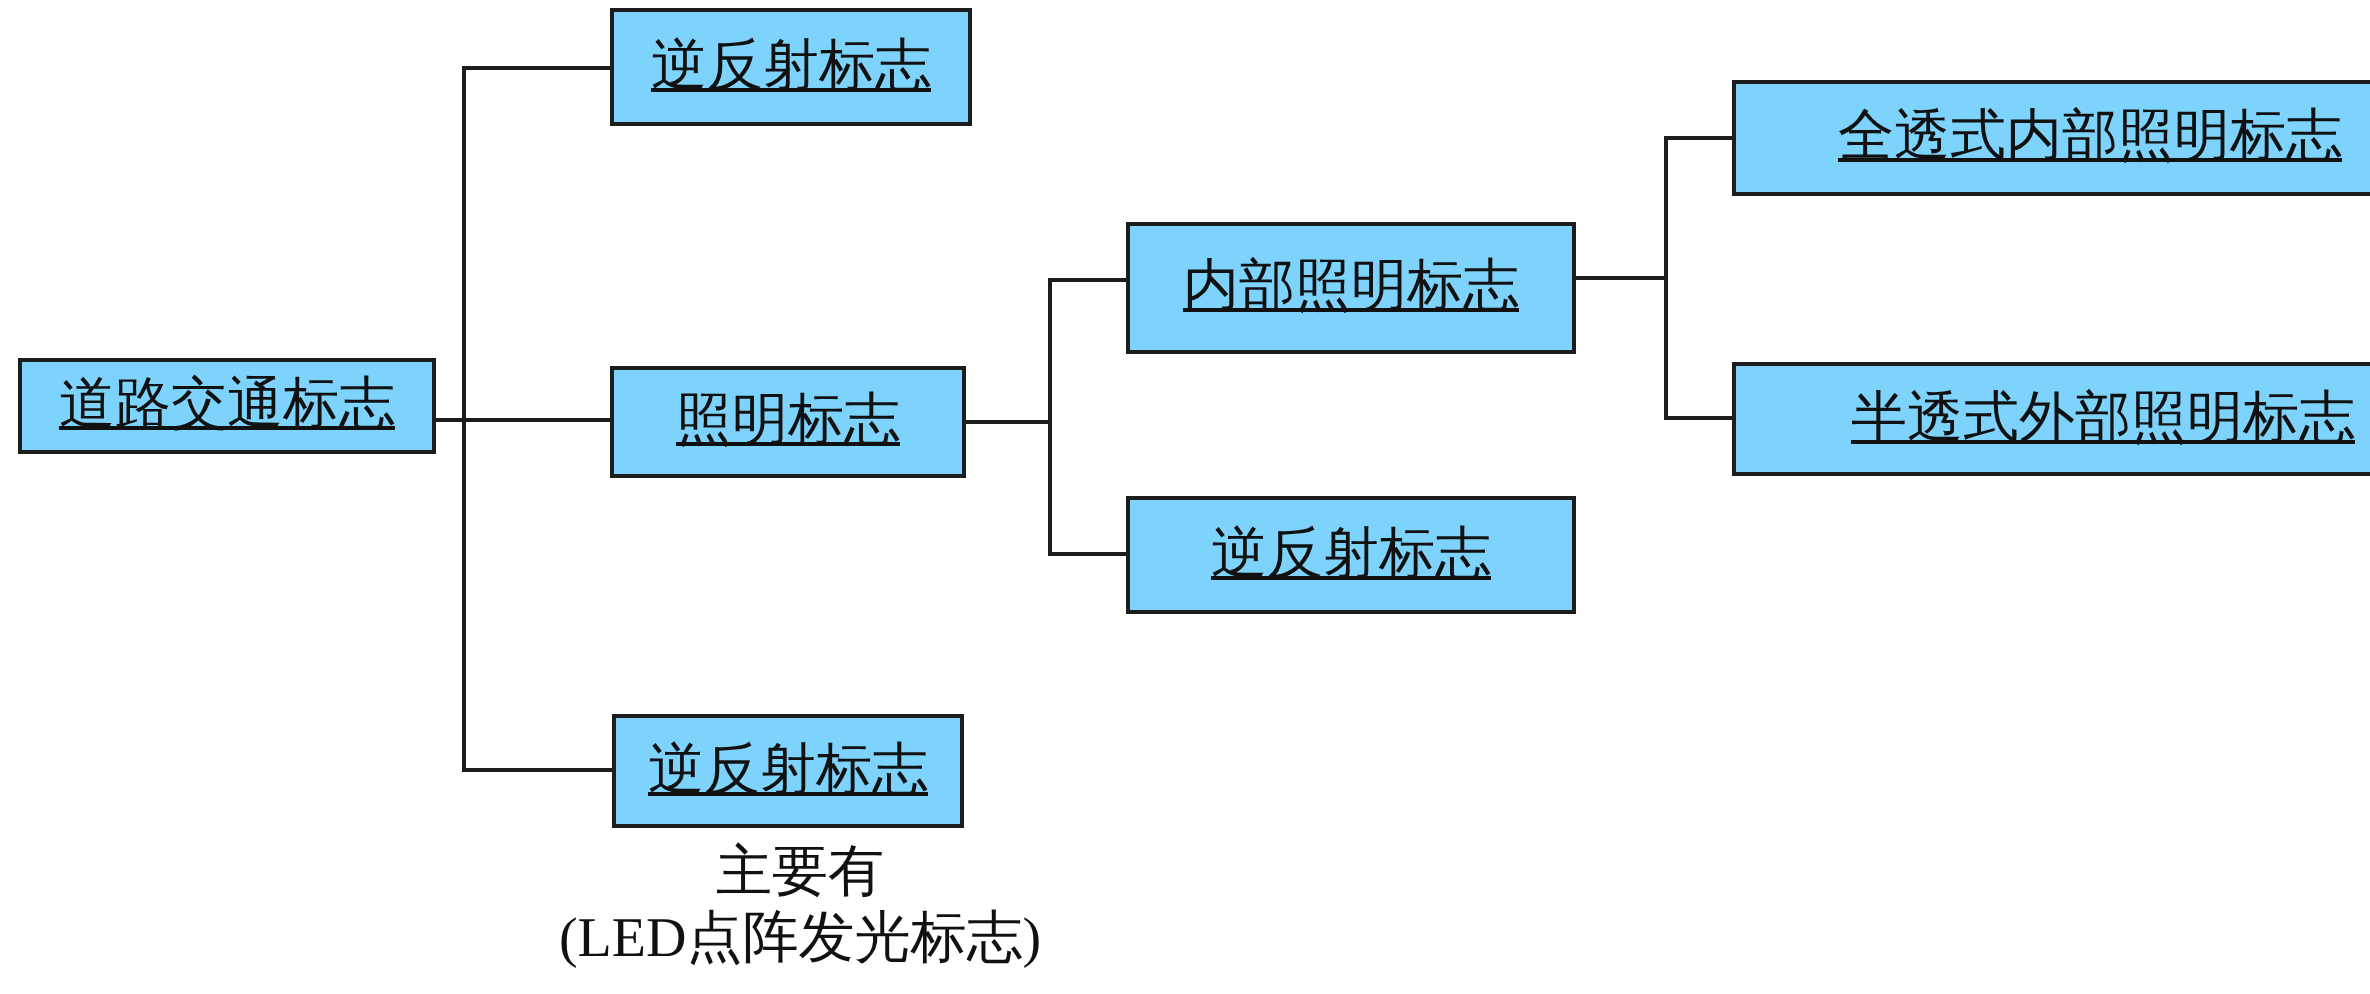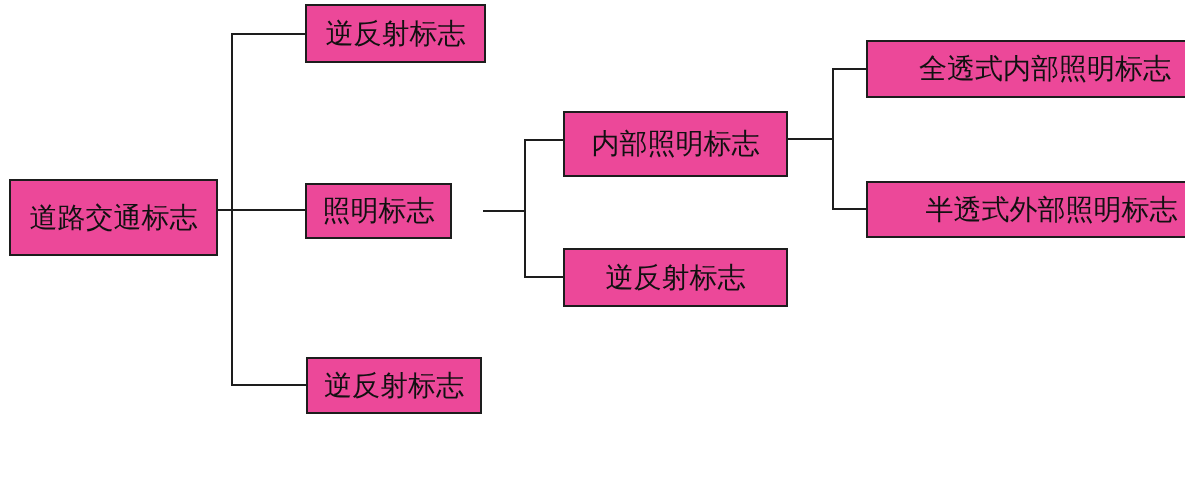--- a/index.html
+++ b/index.html
@@ -19,32 +19,33 @@
     position: absolute;
     left: 0;
     top: 0;
     width: 1185px;
     height: 497px;
   }
   .node {
     position: absolute;
     box-sizing: border-box;
     border: 2px solid #1d1d1d;
-    background: #ec4899;
+    background: #7dd3fc;
     display: flex;
     align-items: center;
     justify-content: center;
     font-size: 28px;
     color: #111111;
     white-space: nowrap;
     line-height: 1;
+    text-decoration: underline;
   }
-  #node-root            { left: 9px;   top: 179px; width: 209px; height: 77px; }
+  #node-root            { left: 9px;   top: 179px; width: 209px; height: 48px; }
   #node-retroreflective { left: 305px; top: 4px;   width: 181px; height: 59px; }
-  #node-illuminated     { left: 305px; top: 183px; width: 147px; height: 56px; }
+  #node-illuminated     { left: 305px; top: 183px; width: 178px; height: 56px; }
   #node-luminous        { left: 306px; top: 357px; width: 176px; height: 57px; }
   #node-internal        { left: 563px; top: 111px; width: 225px; height: 66px; }
   #node-external        { left: 563px; top: 248px; width: 225px; height: 59px; }
   #node-full-trans      { left: 866px; top: 40px;  width: 358px; height: 58px; }
   #node-semi-trans      { left: 866px; top: 181px; width: 371px; height: 57px; }
   .note {
     position: absolute;
     left: 240px;
     top: 420px;
     width: 320px;
@@ -88,14 +89,18 @@
   <div class="node" id="node-luminous">逆反射标志</div>
 
   <div class="node" id="node-internal">内部照明标志</div>
 
   <div class="node" id="node-external">逆反射标志</div>
 
   <div class="node" id="node-full-trans">全透式内部照明标志</div>
 
   <div class="node" id="node-semi-trans">半透式外部照明标志</div>
 
+  <div class="note">
+    <div>主要有</div>
+    <div>(LED点阵发光标志)</div>
+  </div>
 
 </div>
 
 </body></html>

